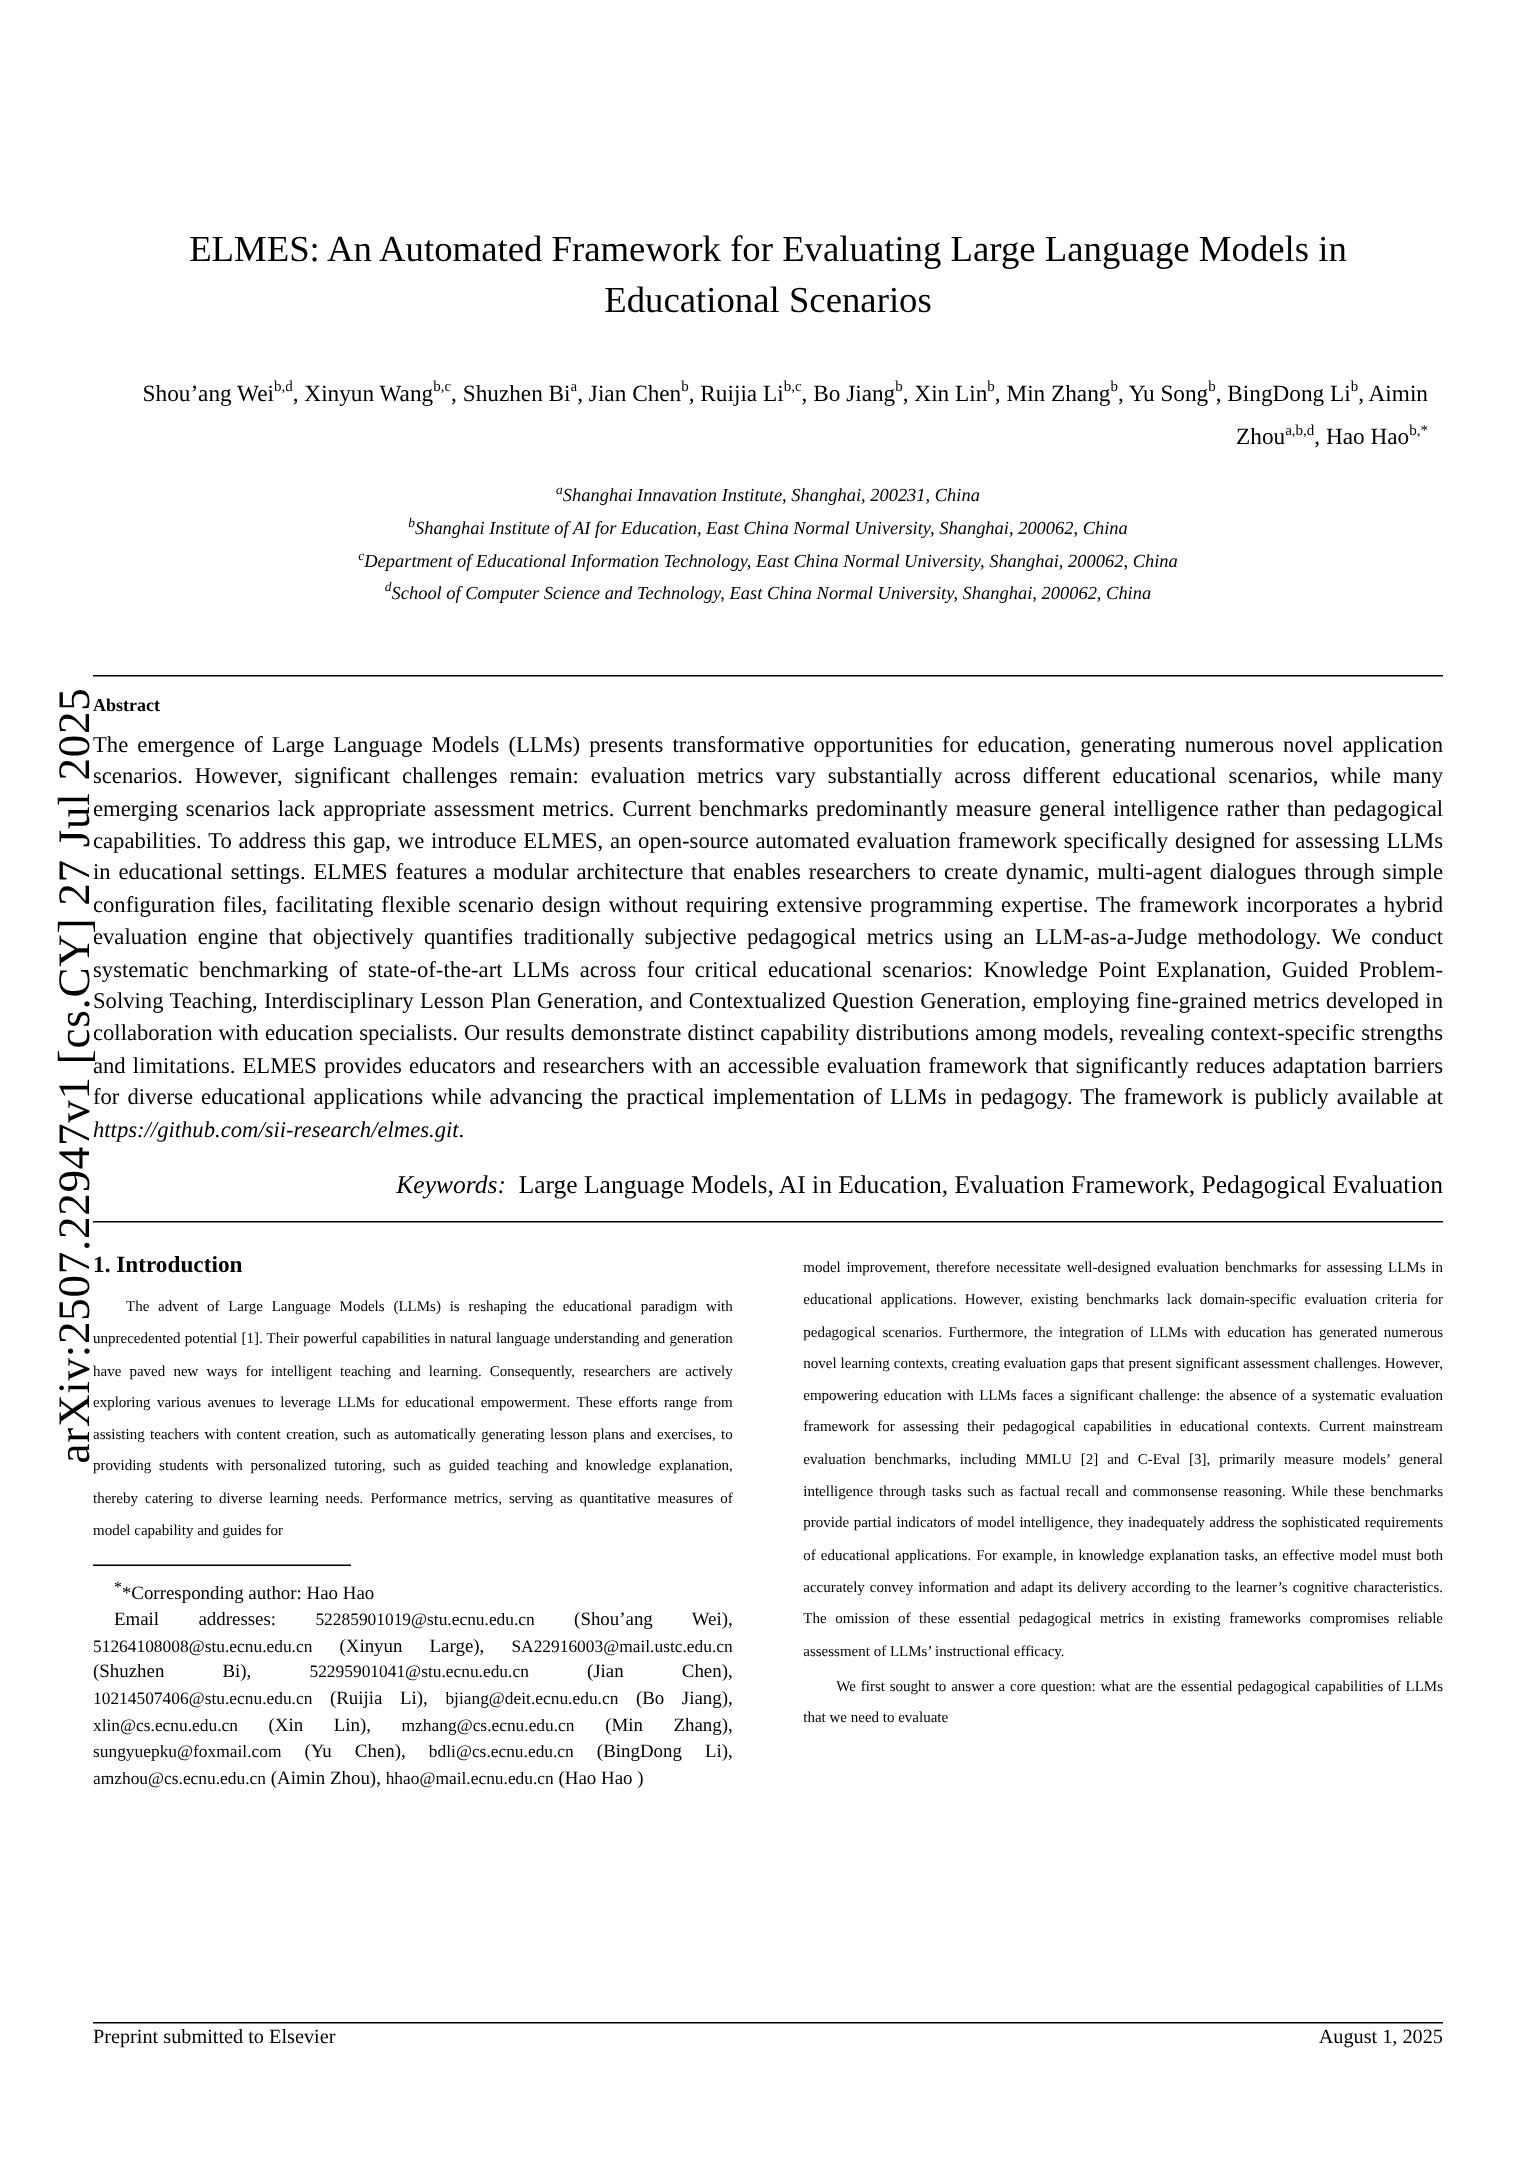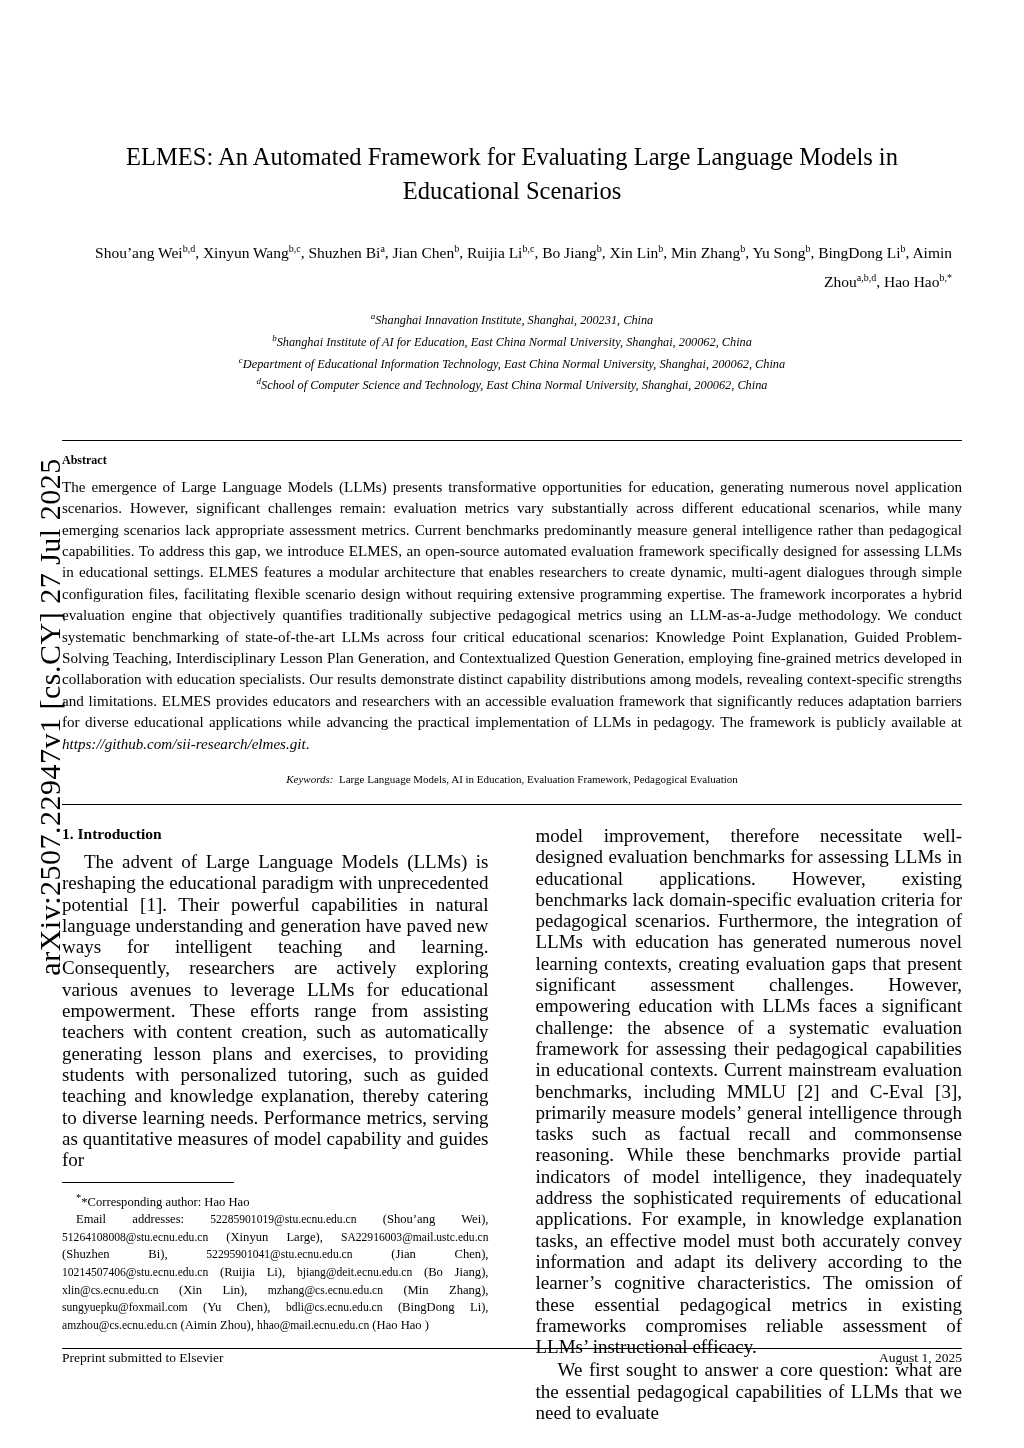--- a/index.html
+++ b/index.html
@@ -33,21 +33,21 @@
     font-size: 30px;
     letter-spacing: 0.5px;
     color: #000;
     text-align: center;
     white-space: nowrap;
   }
 
   .content {
     position: absolute;
     left: 62px;
-    top: 0;
+    top: 10px;
     width: 900px;
     height: 1144px;
   }
 
   .title {
     margin-top: 140px;
     text-align: center;
     font-size: 24.5px;
     line-height: 34px;
     font-weight: normal;
@@ -88,23 +88,23 @@
   .abstract-body {
     margin-top: 9px;
     font-size: 15.1px;
     line-height: 21.4px;
     text-align: justify;
   }
   .abstract-body i { font-style: italic; }
 
   .keywords {
     margin-top: 14px;
-    font-size: 11px;
+    font-size: 17px;
     line-height: 21px;
-    text-align: center;
+    text-align: right;
   }
   .keywords .kw-label {
     font-style: italic;
   }
 
   .cols {
     margin-top: 20px;
     display: flex;
     gap: 47px;
     height: 480px;
@@ -112,21 +112,21 @@
   .col {
     width: 433px;
     position: relative;
   }
   .sec-head {
     font-size: 15.5px;
     font-weight: bold;
     margin-bottom: 8px;
   }
   .para {
-    font-size: 19px;
+    font-size: 10px;
     line-height: 21.3px;
     text-align: justify;
     text-indent: 22px;
     margin: 0 0 2px 0;
   }
   .para.noindent { text-indent: 0; }
 
   .footnote-rule {
     border: none;
     border-top: 1px solid #000;

